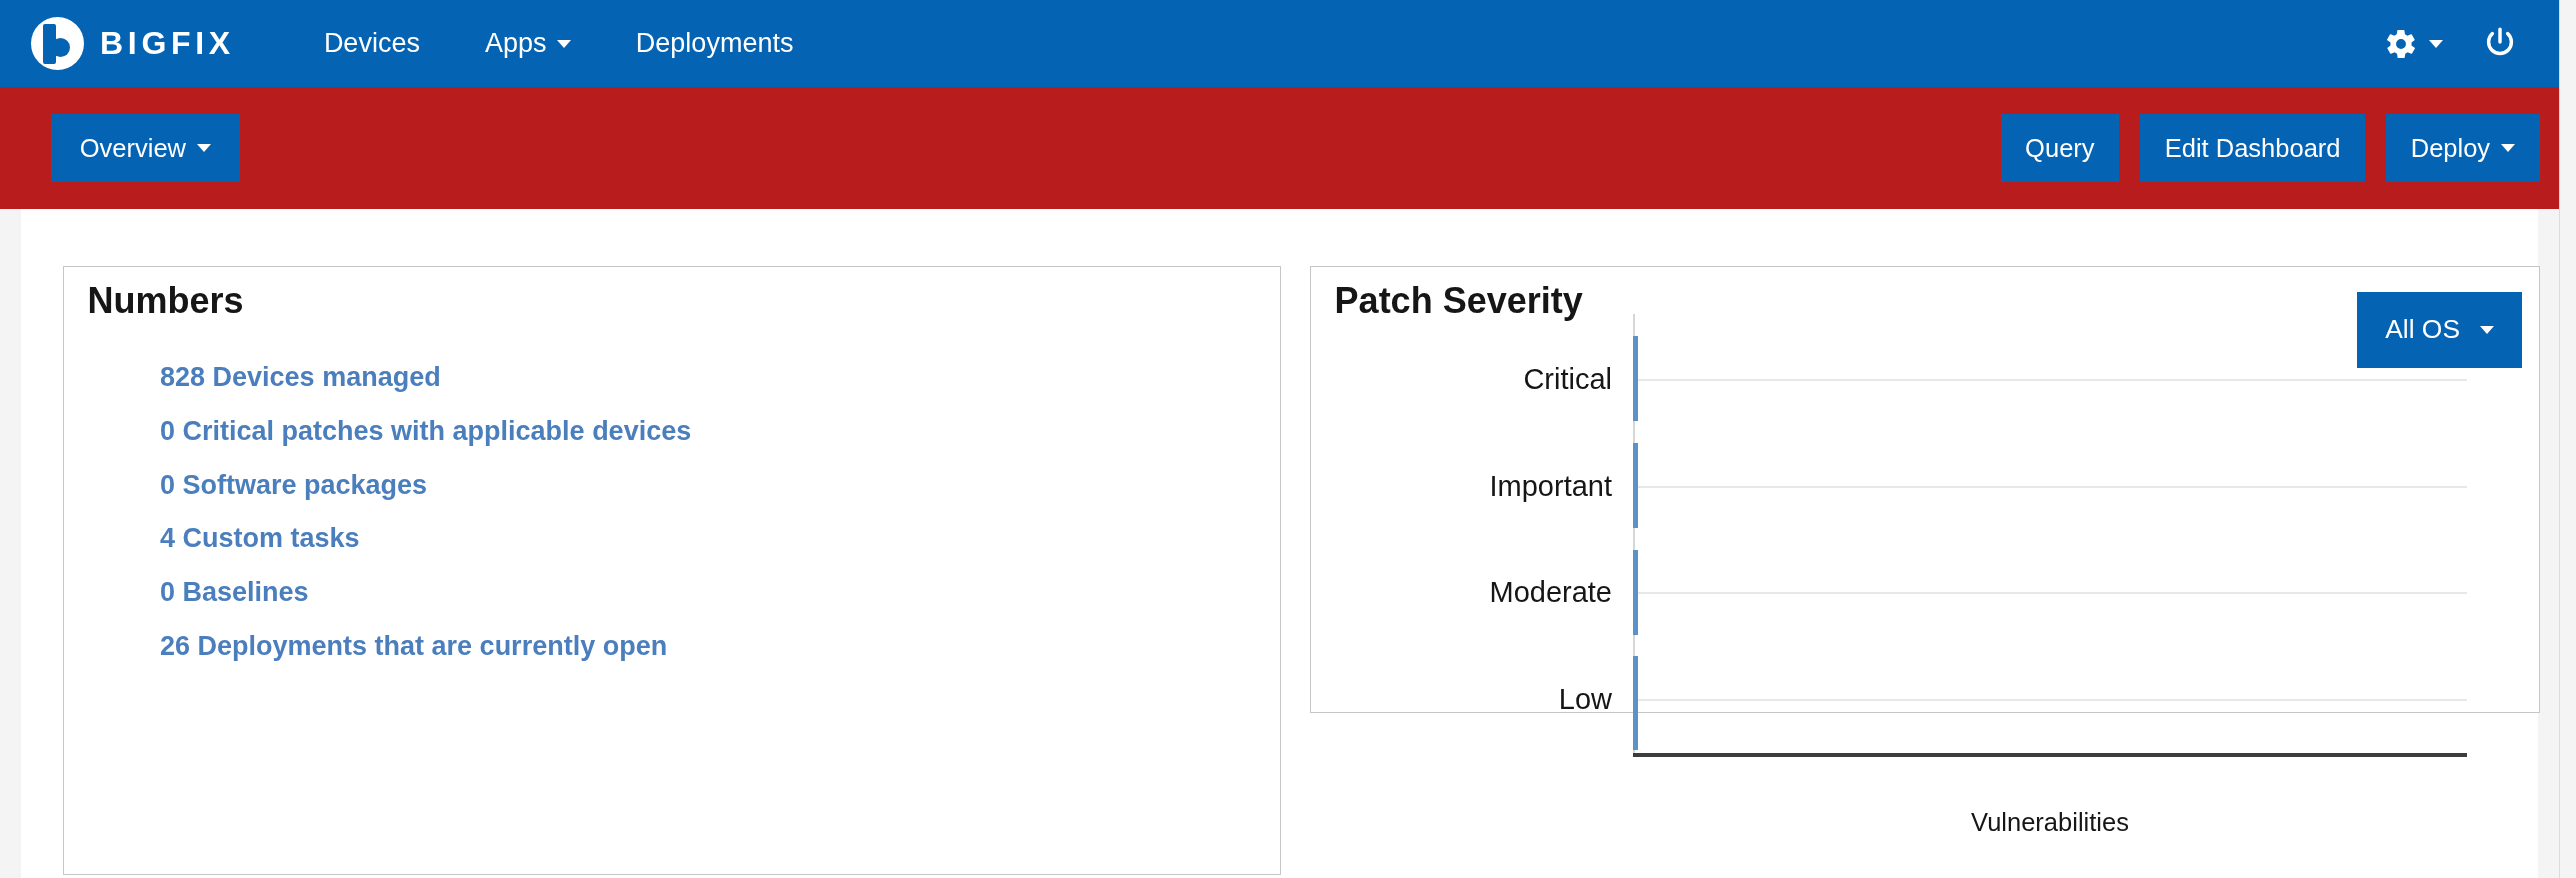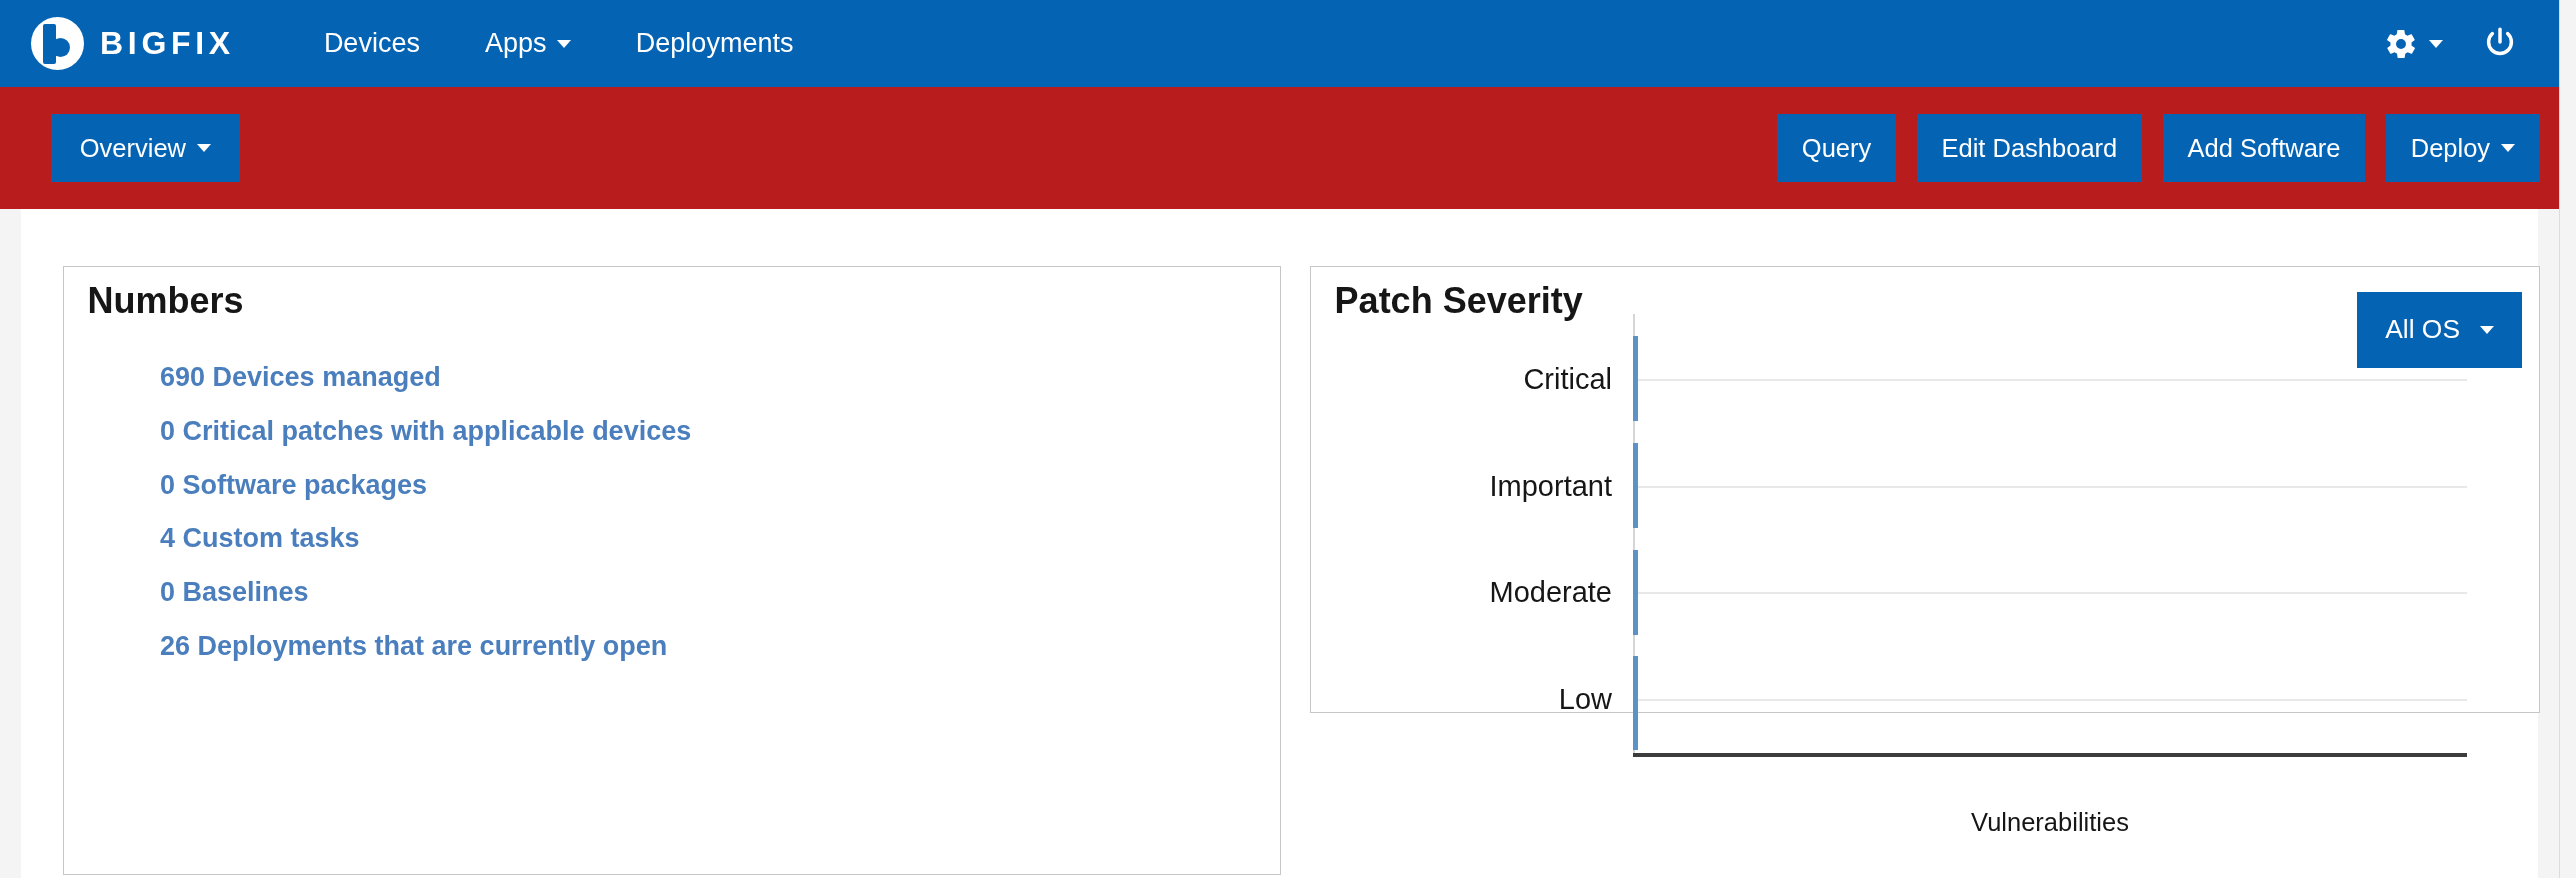--- a/index.html
+++ b/index.html
@@ -262,36 +262,33 @@
   </button>
 
   <div class="toolbar-right">
     <button class="btn">
       <span>Query</span>
     </button>
     <button class="btn">
       <span>Edit Dashboard</span>
     </button>
     <button class="btn">
-      <span>Add Software</span>
-    </button>
-    <button class="btn">
       <span>Deploy</span>
       <span class="caret-down"></span>
     </button>
   </div>
 </div>
 
 <div class="content">
   <div class="cards">
 
     <div class="card card-numbers">
       <div class="card-title">Numbers</div>
       <div class="num-list">
-        <div class="num-item">690 Devices managed</div>
+        <div class="num-item">828 Devices managed</div>
         <div class="num-item">0 Critical patches with applicable devices</div>
         <div class="num-item">0 Software packages</div>
         <div class="num-item">4 Custom tasks</div>
         <div class="num-item">0 Baselines</div>
         <div class="num-item">26 Deployments that are currently open</div>
       </div>
     </div>
 
     <div class="card card-patch">
       <div class="card-title">Patch Severity</div>

